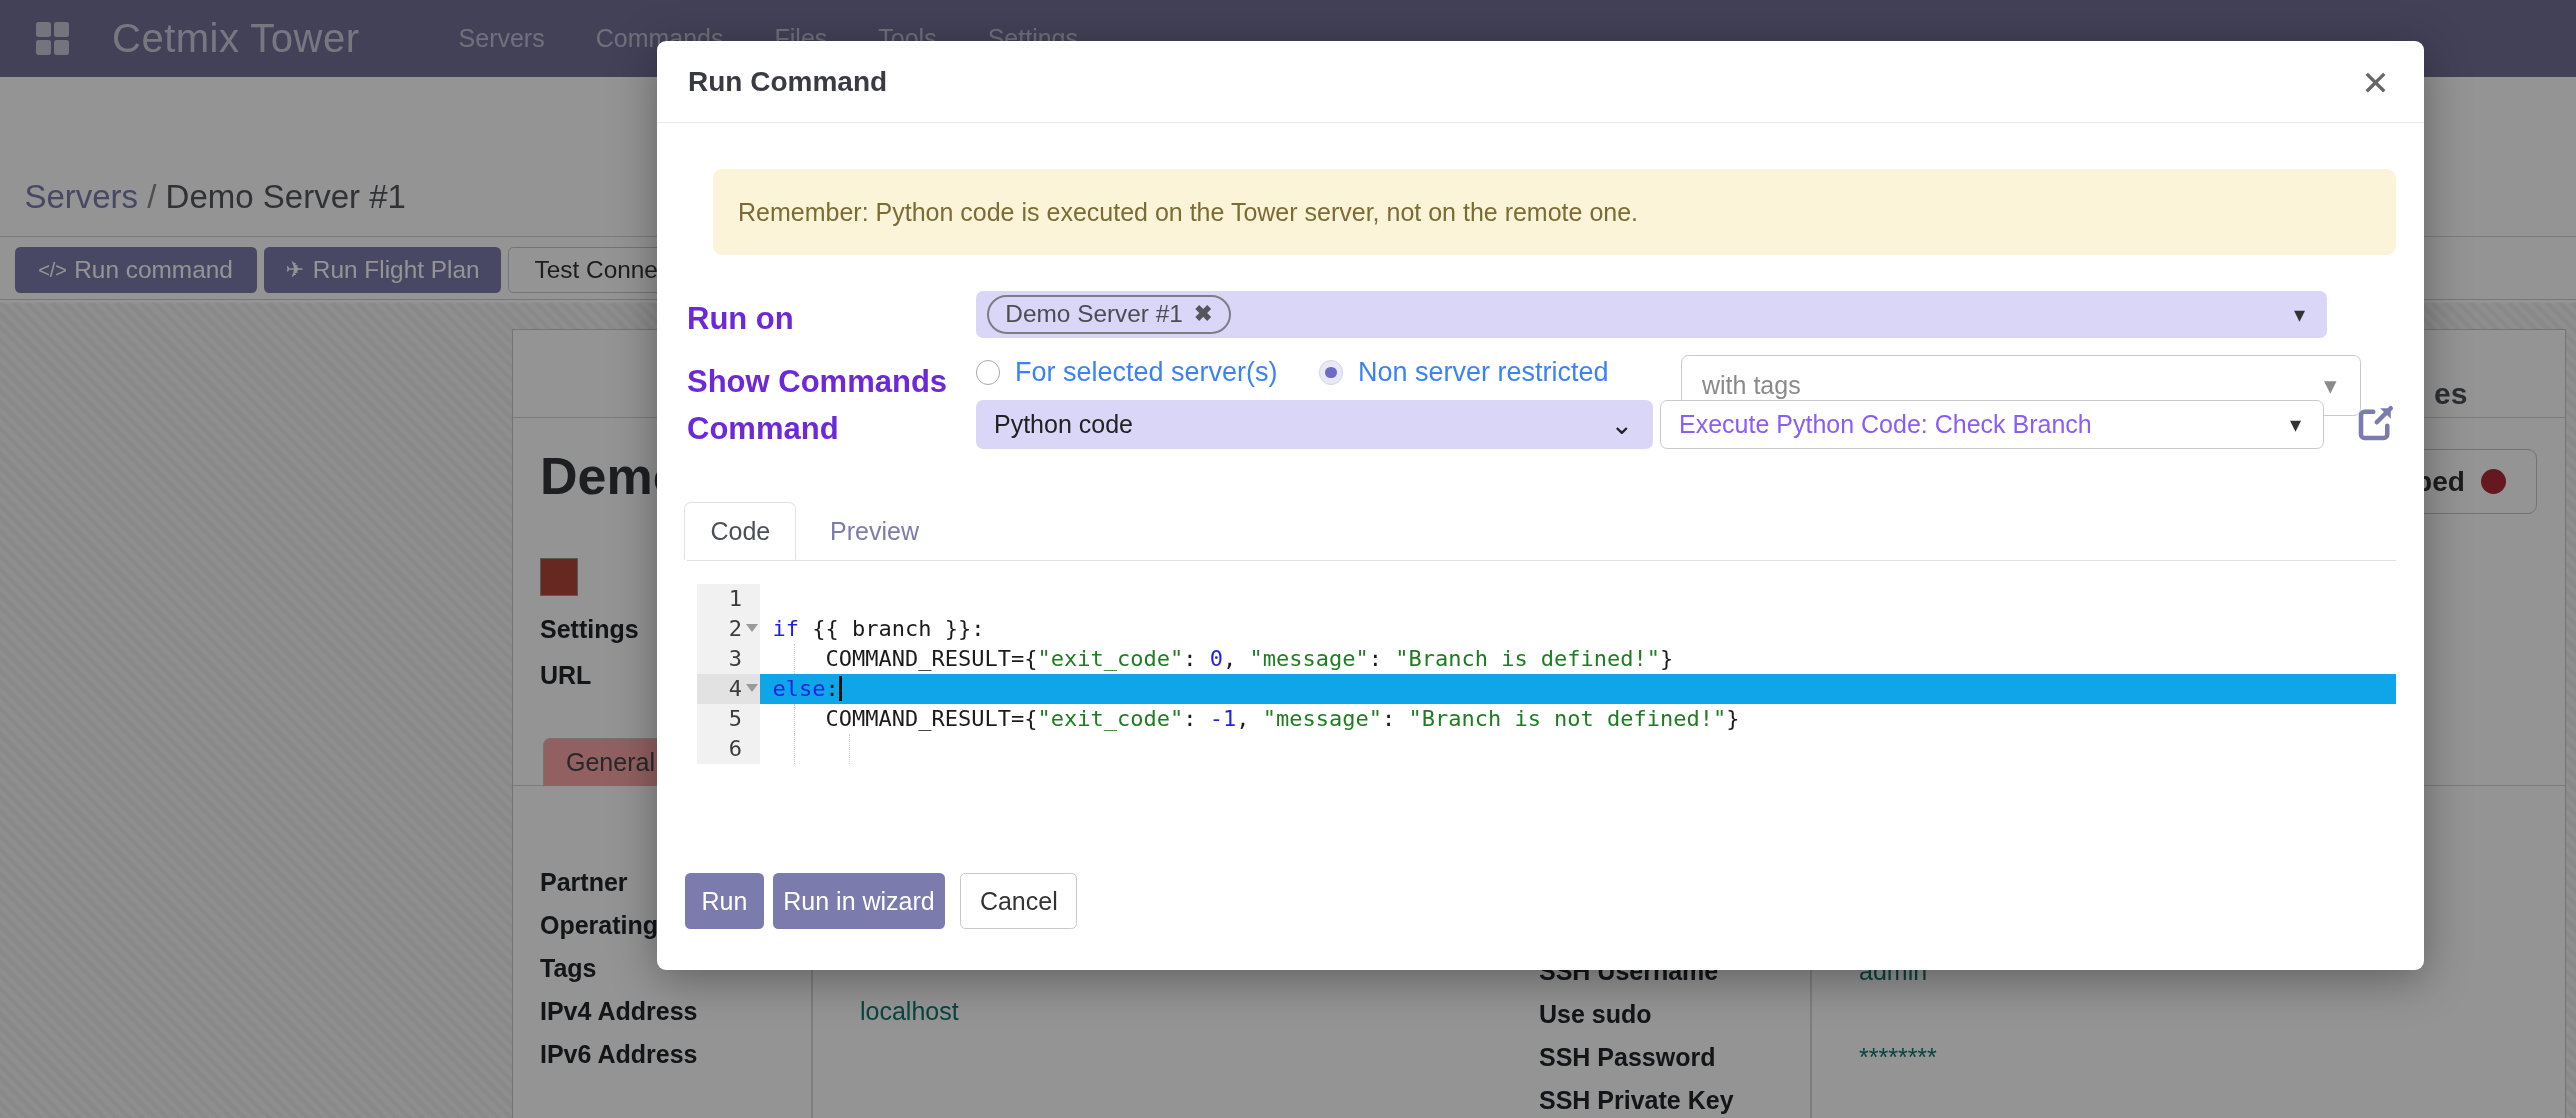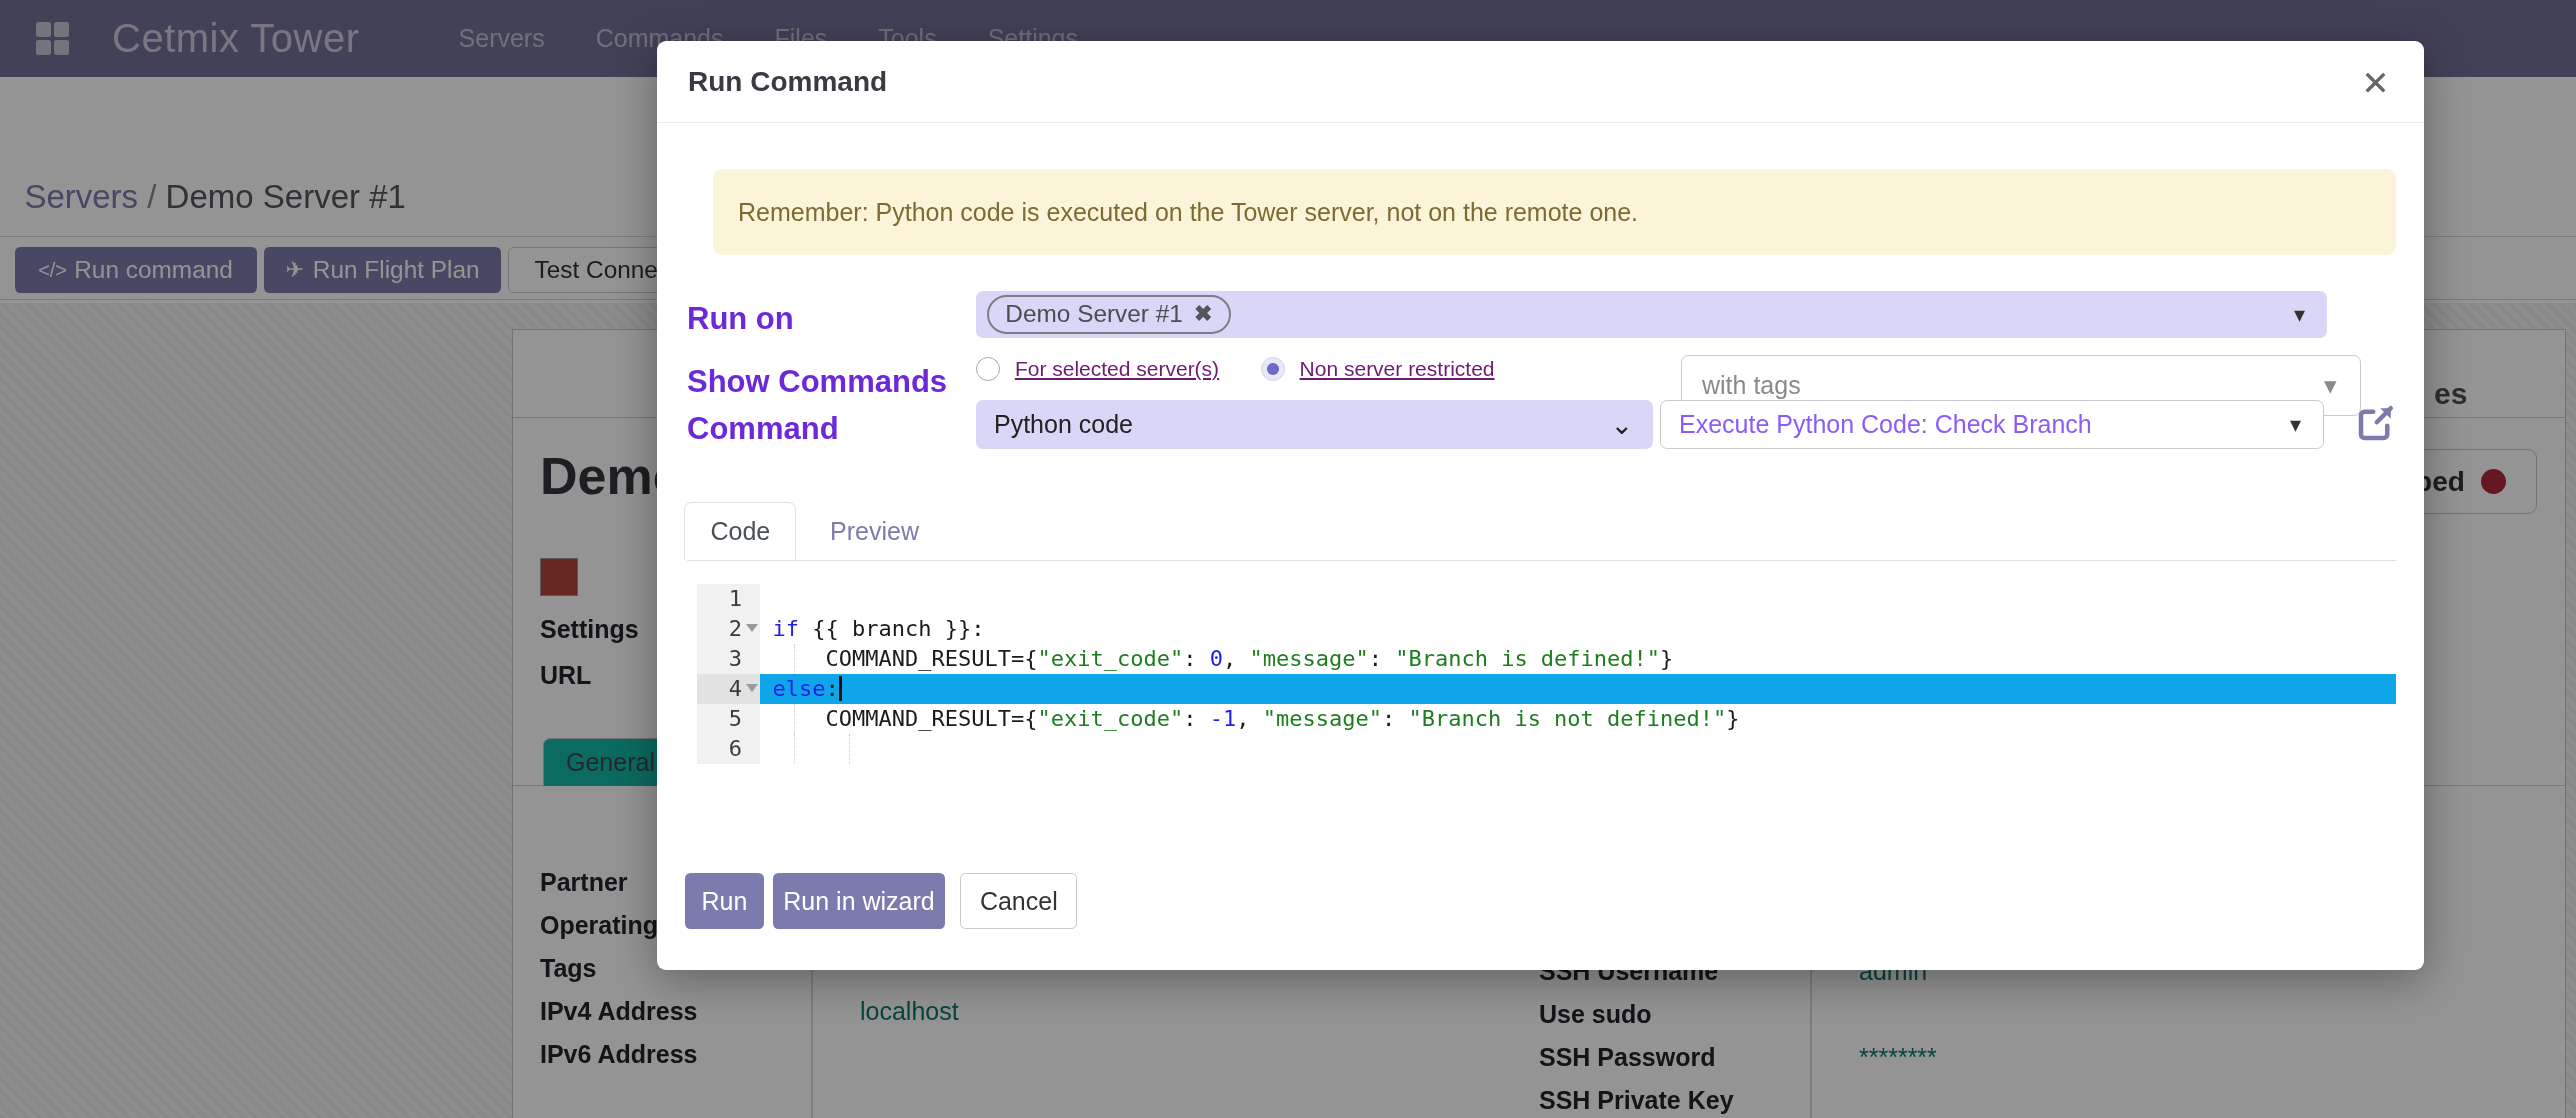--- a/index.html
+++ b/index.html
@@ -43,21 +43,21 @@
   .frow { display:flex; align-items:flex-start; height:43px; }
   .frow .fieldlabel { width:291px; flex:none; }
   .frow .fieldvalue { padding-left:29px; }
   #status-badge { position:absolute; left:1809px; top:119px; width:215px; height:65px; background:#fff;
                   border:1.8px solid #c6c6c6; border-radius:9px; display:flex; align-items:center;
                   justify-content:center; gap:16.3px; cursor:pointer; }
   #status-badge .st-label { font-size:28px; font-weight:bold; color:#333; }
   .status-dot { width:25px; height:25px; border-radius:50%; background:#b02a37; }
   #color-swatch { position:absolute; left:27px; top:228px; width:38px; height:38px; background:#b0453a;
                   border:1.8px solid #9a9a9a; cursor:pointer; }
-  .general-tab { position:absolute; left:30px; top:408px; width:135px; height:49px; background:#14b8a6;
+  .general-tab { position:absolute; left:30px; top:408px; width:135px; height:49px; background:#fca5a5;
                  border:1.8px solid #c9c9c9; border-bottom:1.8px solid #fff; border-radius:7.2px 7.2px 0 0;
                  display:flex; align-items:center; justify-content:center; font-size:25px; color:#44464c;
                  cursor:pointer; z-index:2; }
 
   
   #overlay { position:absolute; inset:0; background:rgba(0,0,0,0.42); z-index:5; }
 
   
   #modal { position:absolute; left:657px; top:41px; width:1767px; height:929px; background:#fff;
            border-radius:9px; z-index:10; box-shadow:0 9px 45px rgba(0,0,0,0.35); }
@@ -77,21 +77,21 @@
                  display:flex; align-items:center; }
   .tagpill { display:inline-flex; align-items:center; margin-left:11px; padding:2.7px 16.3px 4.5px 16.3px;
              border:2.7px solid #7d7d84; border-radius:902px; color:#4c4c53; font-size:24.4px; gap:11px; }
   .tag-x { font-weight:bold; font-size:22px; color:#55555c; cursor:pointer; }
   #runon-caret { position:absolute; right:22px; }
   .radio { width:24.4px; height:24.4px; border-radius:50%; background:#fff; border:1.8px solid #a9a9a9;
            display:inline-flex; align-items:center; justify-content:center; flex:none; cursor:pointer; }
   .radio.checked { border-color:#d4d2ee; background:#e9e8f6; }
   .radio.checked i { width:11.7px; height:11.7px; border-radius:50%; background:#6e6bc4; }
   .radio-row { position:absolute; left:319px; top:316px; display:flex; align-items:center; gap:14.5px;
-               font-size:21px; color:#701a75;text-decoration:underline; }
+               font-size:27px; color:#3b82f6; }
   #tags-field { position:absolute; left:1024px; top:304px; width:680px; height:61px; cursor:pointer;
                 display:flex; align-items:center;margin-top:10px; }
   #tags-field span { margin-left:20px; color:#8a8a8a; font-size:25px; }
   #tags-caret { position:absolute; right:23.5px; }
   #cmdtype-field { position:absolute; left:319px; top:359px; width:677px; height:49px; cursor:pointer;
                    display:flex; align-items:center; }
   #cmdtype-field .val { margin-left:18px; color:#222; font-size:25px; }
   #cmdtype-caret { position:absolute; right:20px; font-size:27px; color:#222; }
   #cmd-field { position:absolute; left:1003px; top:359px; width:664px; height:49px; cursor:pointer;
                display:flex; align-items:center; }

